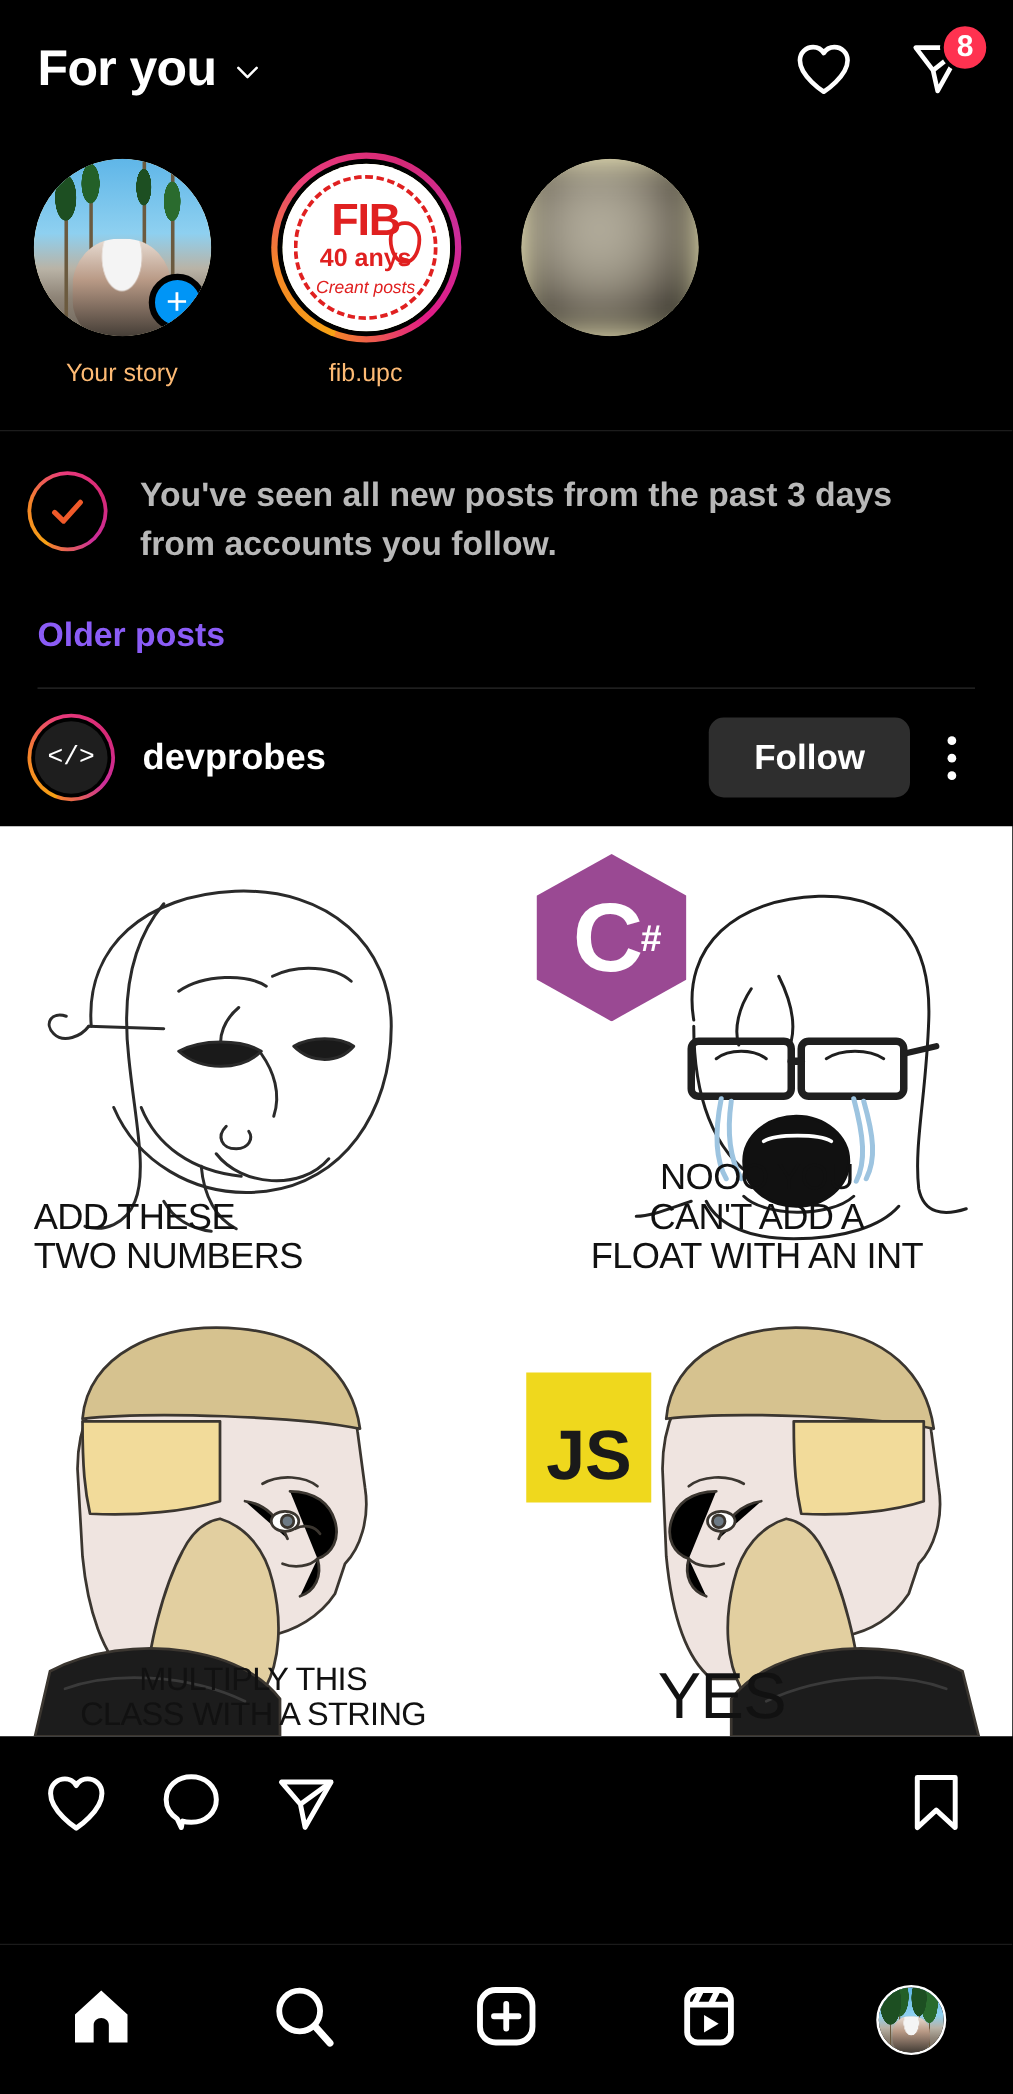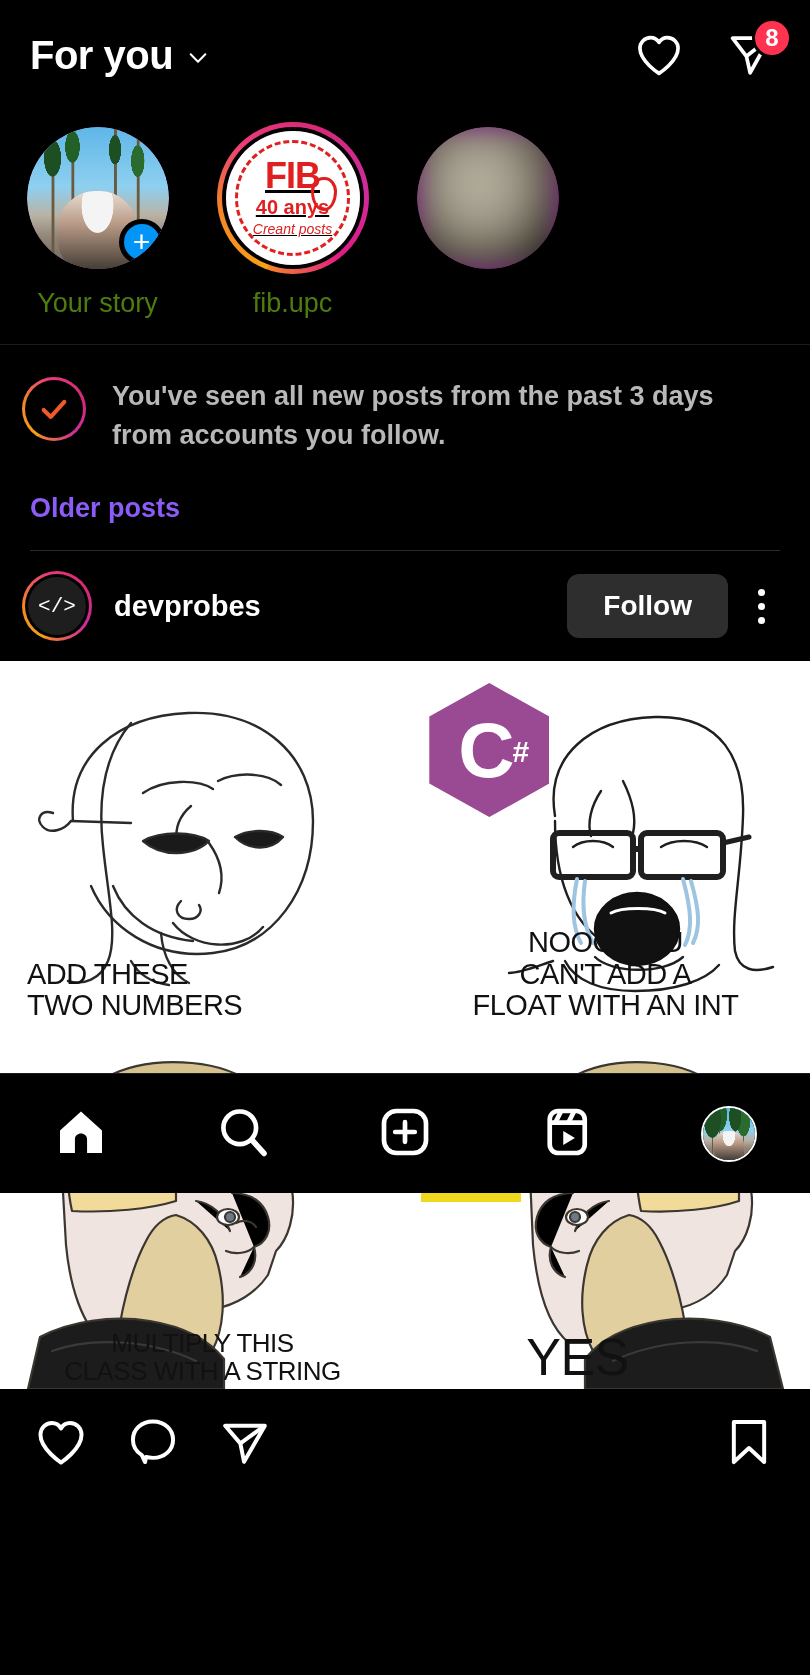--- a/index.html
+++ b/index.html
@@ -2,21 +2,21 @@
 <html><head>
 <meta charset="utf-8">
 <style>
   * { box-sizing: border-box; margin: 0; padding: 0; }
   html, body {
     width: 810px; height: 1675px;
     background: #000;
     font-family: "Liberation Sans", sans-serif;
     overflow: hidden;
   }
-  #app { width: 810px; height: 1193px; position: relative; background: #000; }
+  #app { width: 810px; height: 1675px; position: relative; background: #000; }
 
   
   .header {
     height: 110px; display: flex; align-items: center;
     padding: 0 30px; background: #000;
   }
   .header-title {
     color: #fff; font-size: 40px; font-weight: bold; letter-spacing: -0.5px;
   }
   .chev {
@@ -51,21 +51,21 @@
     background: conic-gradient(from 200deg, #f7a214, #f58529, #e93a7c, #d62976, #cc2d9b, #e11b86, #f58529);
   }
   .ring.plain { background: none; padding: 5px; }
   .ring-inner {
     width: 100%; height: 100%; border-radius: 50%;
     background: #000; padding: 4px; overflow: hidden;
   }
   .ring.plain .ring-inner { padding: 0; }
   .avatar {
     width: 100%; height: 100%; border-radius: 50%; overflow: hidden;
-    position: relative; background: #701a75; text-decoration: underline;
+    position: relative; background: #fef9c3;
   }
   
   .ph-selfie {
     width: 100%; height: 100%;
     background:
       radial-gradient(circle at 48% 72%, #3c2a22 0 16%, rgba(60,42,34,0) 17%),
       radial-gradient(ellipse at 46% 60%, #ede3dc 0 9%, rgba(237,227,220,0) 10%),
       linear-gradient(180deg,#5fb6e8 0%, #8ed0f0 42%, #b9b3a6 62%, #8e8477 78%, #6e6459 100%);
       position: relative;
   }
@@ -117,21 +117,21 @@
     filter: blur(13px); }
 
   .plus-badge {
     position: absolute; right: 4px; bottom: 4px;
     width: 46px; height: 46px; border-radius: 50%;
     background: #0095f6; border: 5px solid #000;
     display: flex; align-items: center; justify-content: center;
     color: #fff; font-size: 30px; font-weight: 400; line-height: 0;
   }
   .story-label {
-    margin-top: 14px; color: #4d7c0f; font-size: 27px;
+    margin-top: 14px; color: #fdba74; font-size: 20px;
     white-space: nowrap; overflow: hidden; text-overflow: ellipsis;
   }
 
   
   .seen-row { display: flex; align-items: flex-start; padding: 32px 30px 0 22px; }
   .check-ring {
     width: 64px; height: 64px; flex: 0 0 64px; border-radius: 50%;
     background: conic-gradient(from 210deg, #f7a214, #f58529, #e93a7c, #d62976, #cc2d9b, #f58529);
     padding: 3px; margin-right: 26px; position: relative;
   }

